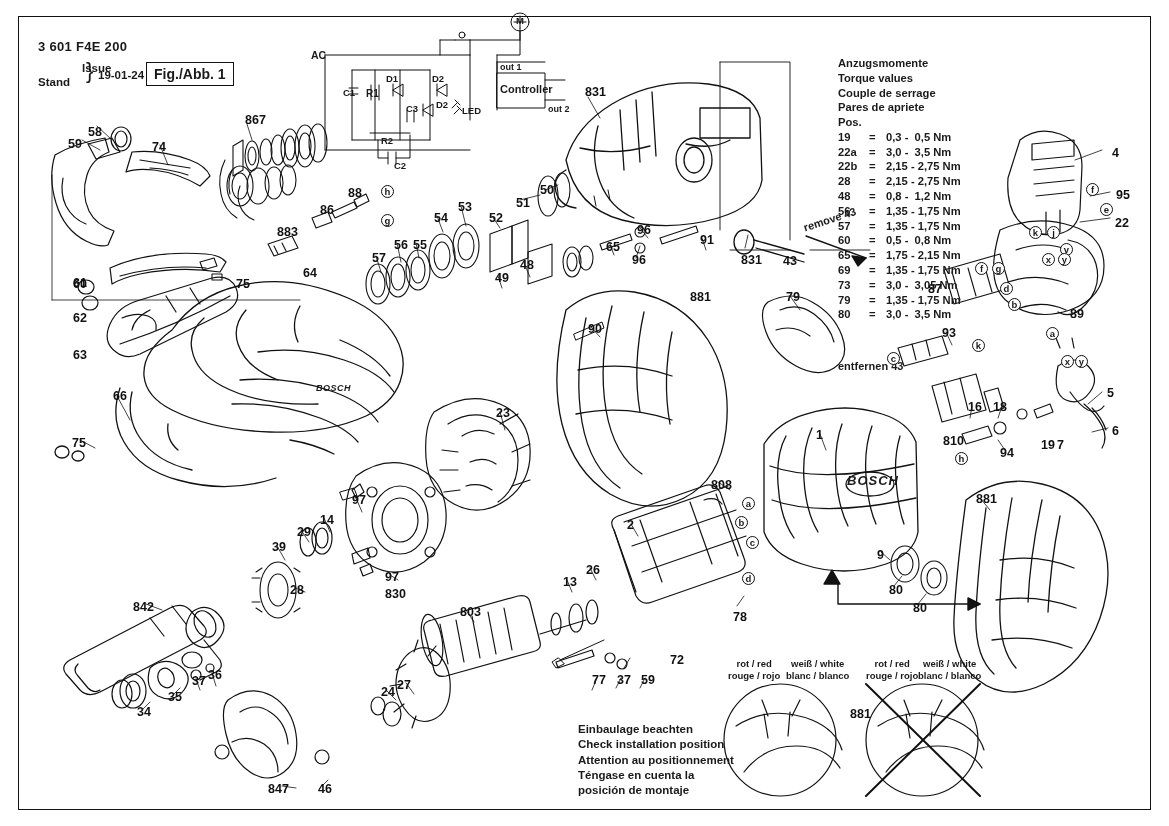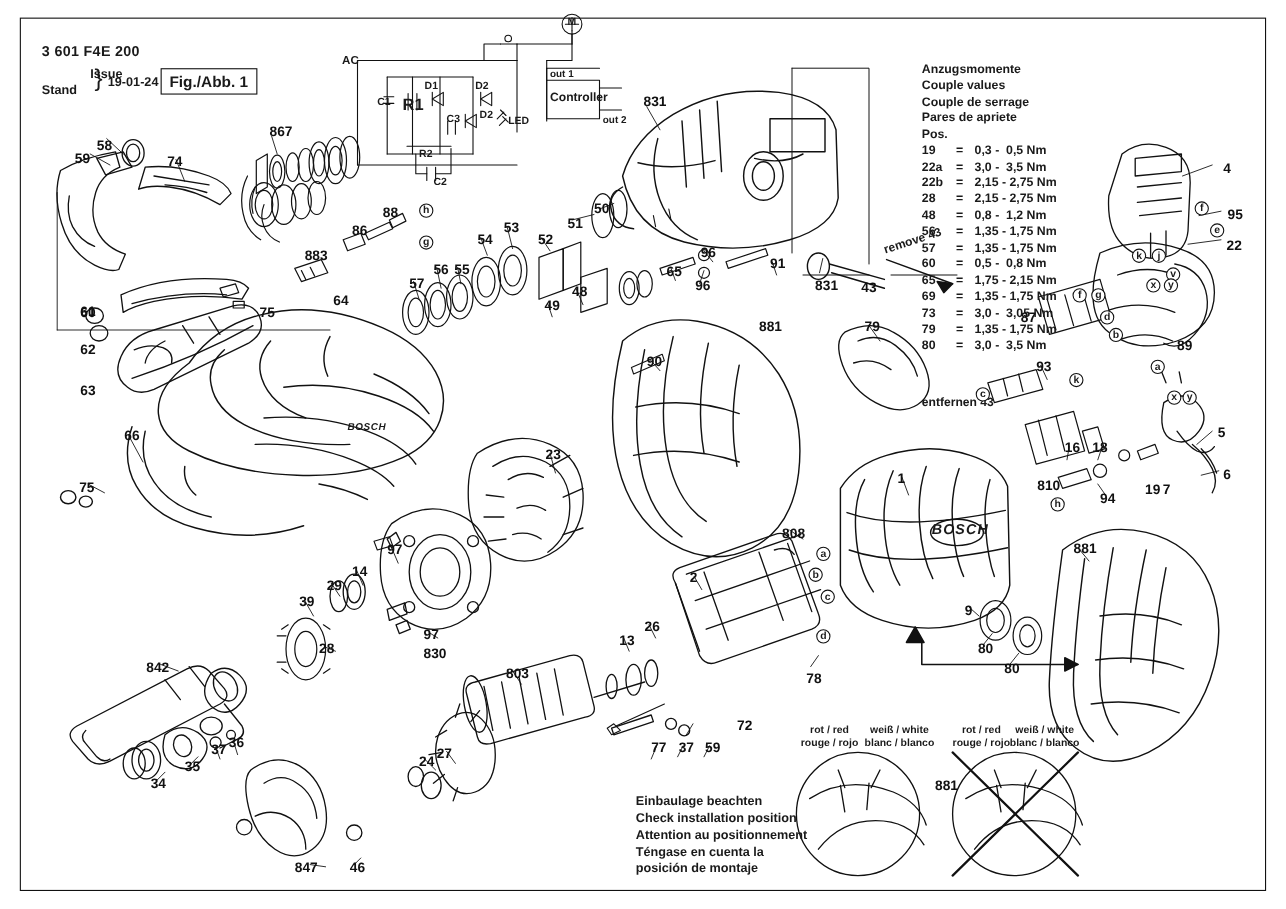--- a/index.html
+++ b/index.html
@@ -460,36 +460,36 @@
 
   <div class="t partnum" style="left:38px;top:40px;">3 601 F4E 200</div>
   <div class="t issue" style="left:38px;top:62px;margin-left:44px;">Issue</div>
   <div class="t issue" style="left:38px;top:76px;">Stand</div>
   <div class="t" style="left:86px;top:62px;font-size:22px;line-height:.8;">}</div>
   <div class="t issue" style="left:98px;top:69px;">19-01-24</div>
   <div class="boxlbl" style="left:146px;top:62px;">Fig./Abb. 1</div>
 
   <div class="t" style="left:311px;top:50px;font-size:10.5px;font-weight:700;">AC</div>
   <div class="t" style="left:343px;top:88px;font-size:9.5px;font-weight:700;">C1</div>
-  <div class="t" style="left:366px;top:88px;font-size:15px;font-weight:700;">R1</div>
+  <div class="t" style="left:366px;top:88px;font-size:10px;font-weight:700;">R1</div>
   <div class="t" style="left:386px;top:74px;font-size:9.5px;font-weight:700;">D1</div>
   <div class="t" style="left:432px;top:74px;font-size:9.5px;font-weight:700;">D2</div>
   <div class="t" style="left:406px;top:104px;font-size:9.5px;font-weight:700;">C3</div>
   <div class="t" style="left:436px;top:100px;font-size:9.5px;font-weight:700;">D2</div>
   <div class="t" style="left:462px;top:106px;font-size:9.5px;font-weight:700;">LED</div>
   <div class="t" style="left:381px;top:136px;font-size:9.5px;font-weight:700;">R2</div>
   <div class="t" style="left:394px;top:161px;font-size:9.5px;font-weight:700;">C2</div>
   <div class="t" style="left:516px;top:16px;font-size:9.5px;font-weight:700;">M</div>
   <div class="t" style="left:500px;top:83px;font-size:11px;font-weight:700;">Controller</div>
   <div class="t" style="left:500px;top:62px;font-size:9px;font-weight:700;">out 1</div>
   <div class="t" style="left:548px;top:104px;font-size:9px;font-weight:700;">out 2</div>
 
   <div class="torque" style="position:absolute;left:838px;top:56px;">
     <div>Anzugsmomente</div>
-    <div>Couple values</div>
+    <div>Torque values</div>
     <div>Couple de serrage</div>
     <div>Pares de apriete</div>
     <table id="torque-rows">
       <tbody>
           <tr>
             <td>Pos.</td>
             <td></td>
             <td></td>
           </tr>
           <tr>

